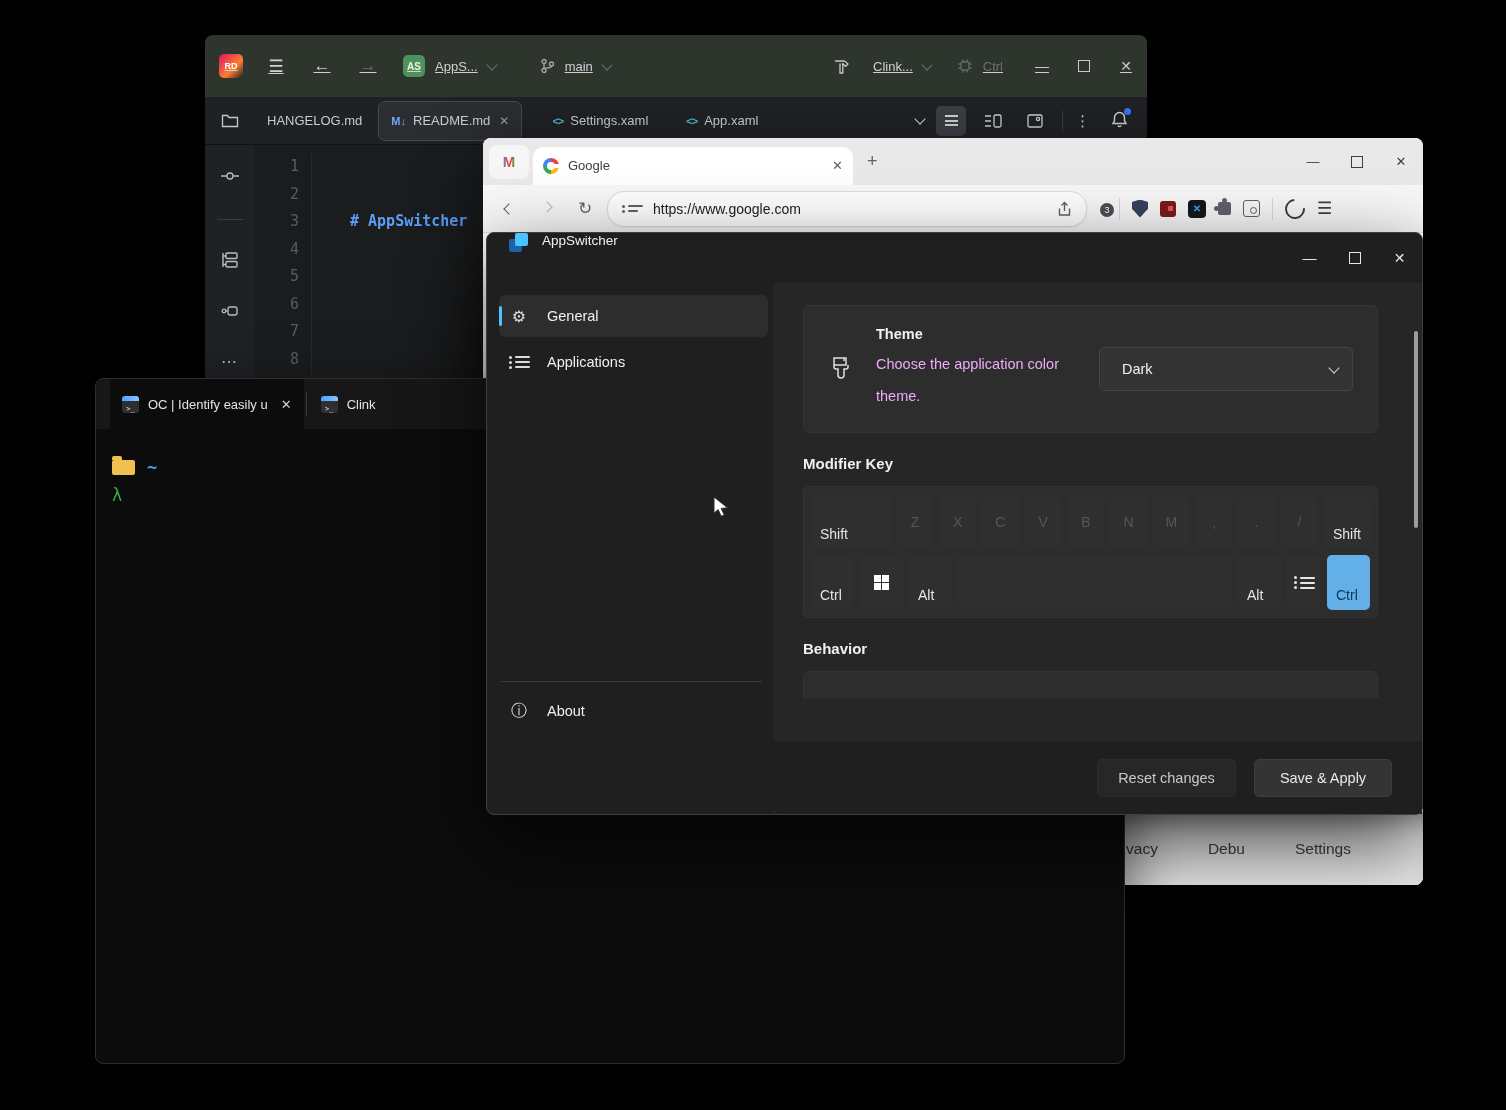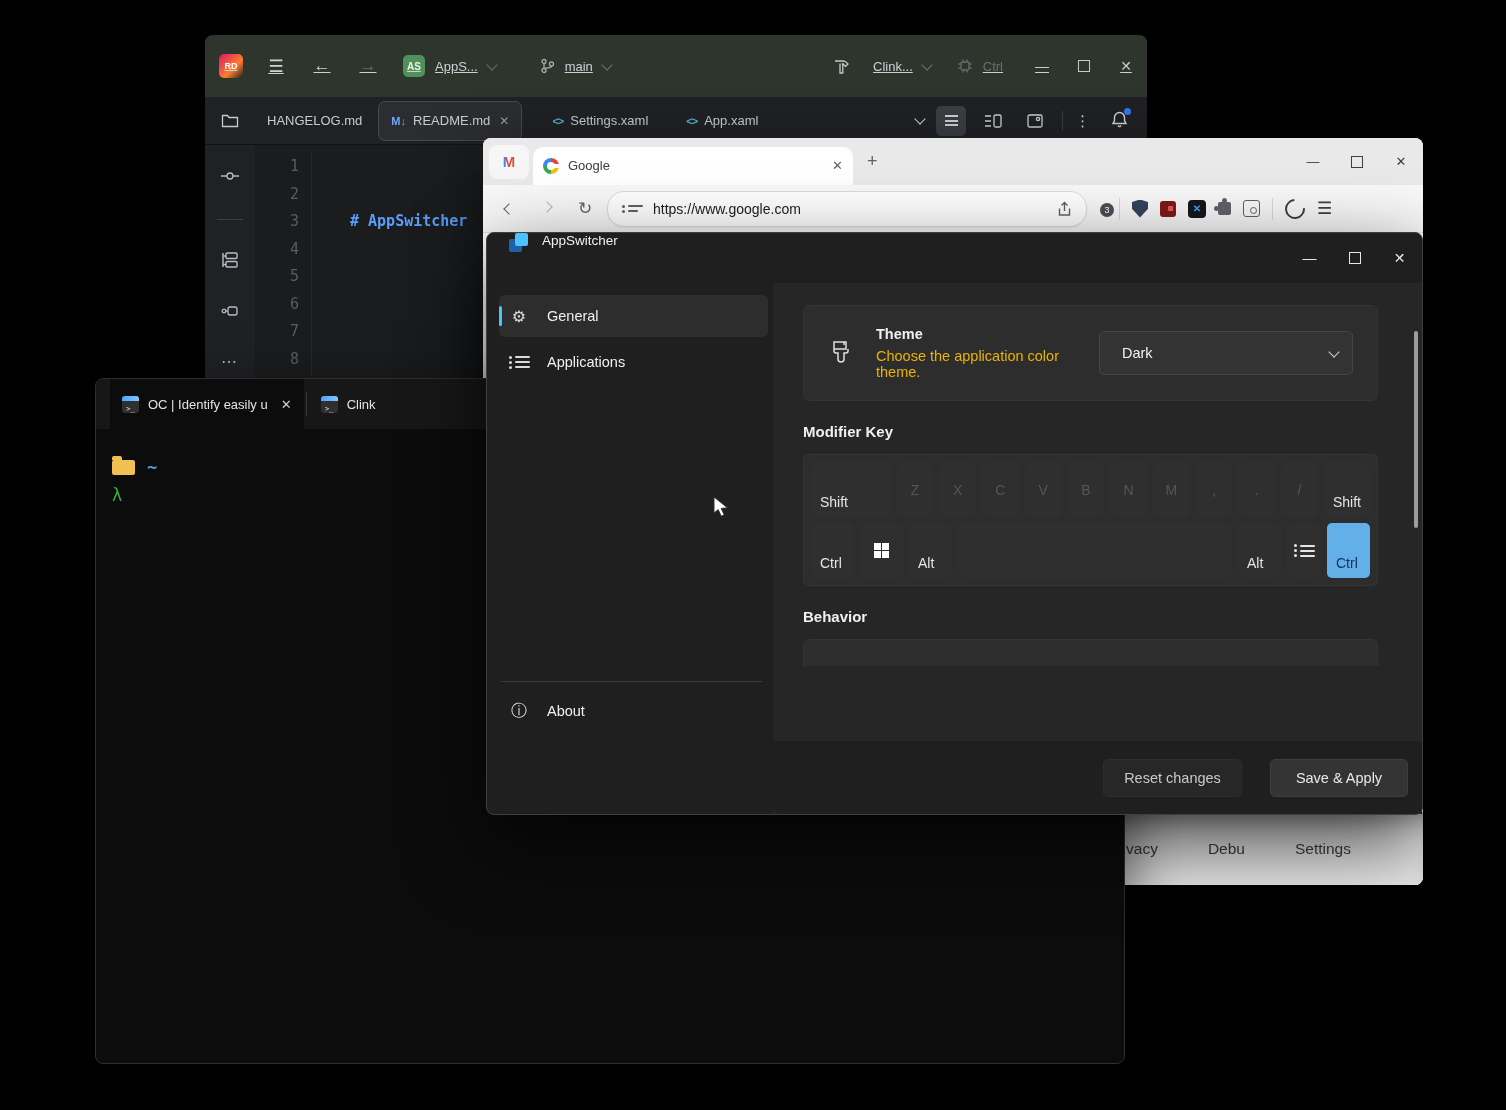--- a/index.html
+++ b/index.html
@@ -127,40 +127,40 @@
   .about-wrap{padding-bottom:78px;}
   .d-main{flex:1;background:#262626;border-radius:0 0 0 0;display:flex;flex-direction:column;min-width:0;position:relative;}
   .d-scroll{flex:1;overflow:hidden;padding:22px 44px 0 30px;}
   .sec-h{font-size:15px;font-weight:bold;margin:4px 0 14px 0;}
   .card{background:#2d2d2d;border:1px solid #343434;border-radius:6px;margin-bottom:22px;}
   .card.theme{display:flex;align-items:center;padding:20px 24px;gap:0;}
   .brush-ic{width:26px;display:flex;justify-content:center;margin-right:22px;}
   .brush-svg{stroke:#e0e0e0;fill:none;stroke-width:1.5;}
   .theme-txt{flex:1;font-size:14.5px;}
   .theme-txt .t1{font-weight:bold;margin-bottom:6px;}
-  .theme-txt .t2{color:#eab308;max-width:300px;line-height:16px;}
+  .theme-txt .t2{color:#f0abfc;max-width:300px;line-height:32px;}
   .select{width:224px;height:42px;background:#333333;border:1px solid #454545;border-radius:5px;display:flex;align-items:center;
           padding:0 14px;font-size:14.5px;color:#f2f2f2;}
   .select .val{flex:1;margin-left:8px;}
   .card.kbd{padding:7px;}
   .krow{display:flex;gap:6px;margin-bottom:6px;}
   .krow:last-child{margin-bottom:0;}
   .key{height:55px;background:#2f2f2f;border-radius:5px;display:flex;align-items:flex-end;padding:7px 9px;
        font-size:14px;color:#e6e6e6;box-sizing:border-box;}
   .key.letter{align-items:center;justify-content:center;color:#565656;padding:0;}
   .key.w-shl{width:80px;}
   .key.w-let{width:37px;}
   .key.w-shr{width:100px;justify-content:flex-end;}
   .key.w-mod{width:43px;}
   .key.w-menu{width:34px;align-items:center;justify-content:center;}
   .key.space{flex:1;}
   .key.sel-key{background:#63b0e8;color:#10344e;}
   .card.clip{height:26px;margin-bottom:0;border-bottom:none;border-radius:6px 6px 0 0;}
   .d-scrollbar{position:absolute;right:4px;top:48px;width:4px;height:197px;background:#9d9d9d;border-radius:2px;}
-  .d-footer{height:73px;display:flex;align-items:center;justify-content:flex-end;gap:28px;padding-right:14px;background:#1f1f1f;
+  .d-footer{height:73px;display:flex;align-items:center;justify-content:flex-end;gap:18px;padding-right:30px;background:#1f1f1f;
             border-radius:0 0 8px 8px;}
   .btn{height:36px;border-radius:5px;display:flex;align-items:center;justify-content:center;font-size:14.5px;}
   .btn.reset{width:137px;background:#272727;color:#c9c9c9;border:1px solid #2d2d2d;}
   .btn.save{width:136px;background:#343434;color:#e9e9e9;border:1px solid #3d3d3d;}
   
   .cursor{position:absolute;left:713px;top:496px;z-index:10;}
 </style>
 </head>
 <body>
 

